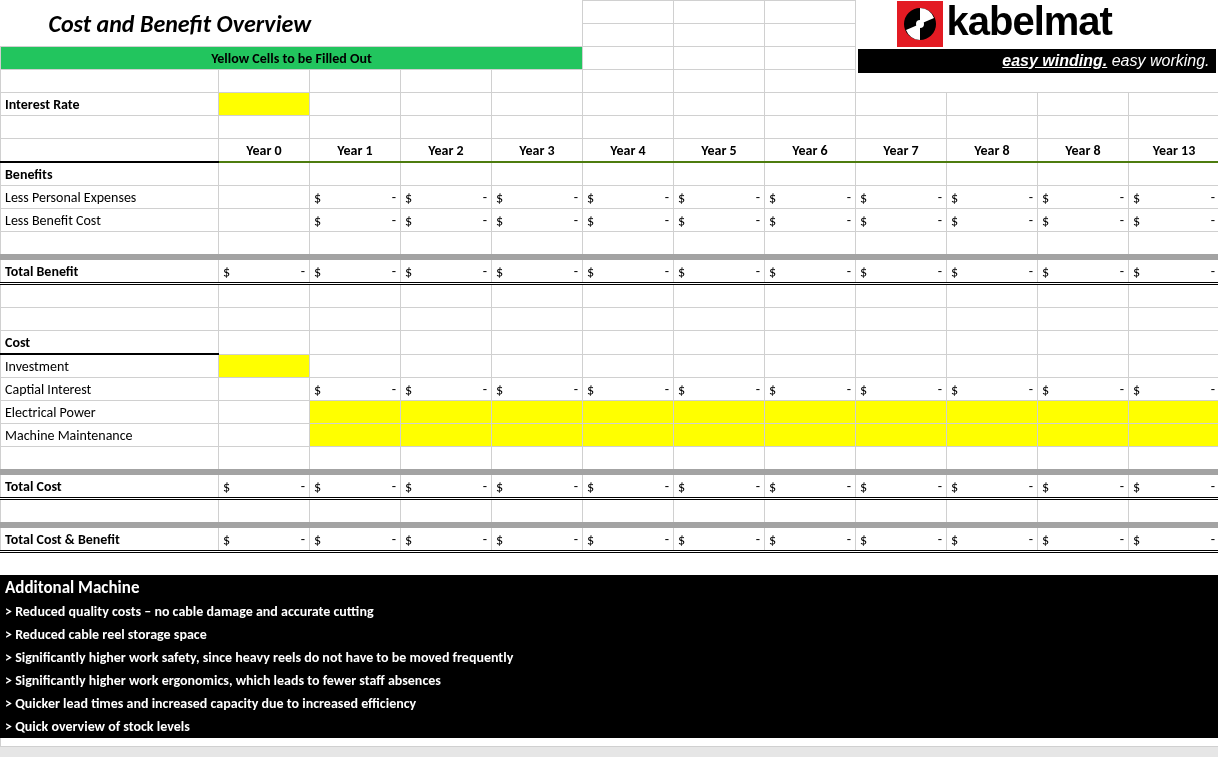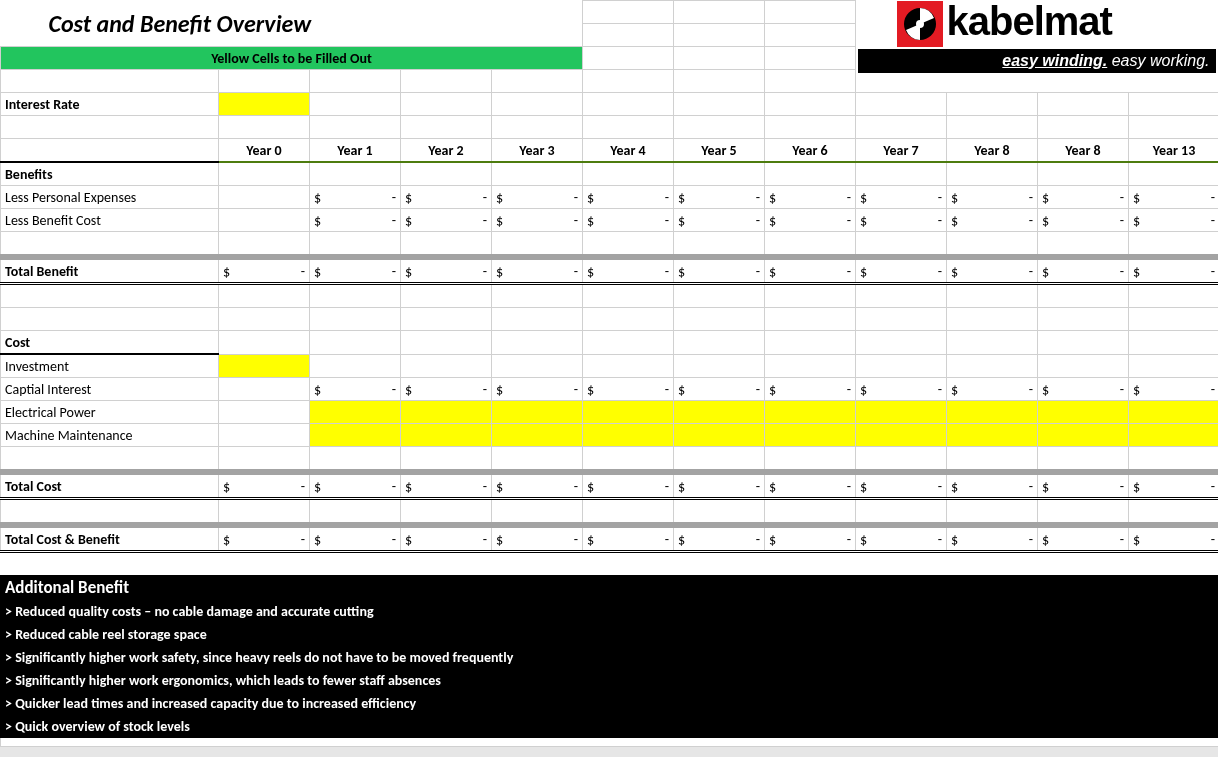--- a/index.html
+++ b/index.html
@@ -657,21 +657,21 @@
           <span class="sym">$</span>
           <span class="val">-</span>
         </td>
   </tr>
 
   <tr style="height:8px">
         <td colspan="12" style="border:none"></td>
       </tr>
 
   <tr class="savings-block">
-        <td colspan="12" class="savings-title">Additonal Benefit</td>
+        <td colspan="12" class="savings-title">Additonal Machine</td>
       </tr>
   <tr class="savings-block">
         <td colspan="12" class="savings-line">&gt; Reduced quality costs – no cable damage and accurate cutting</td>
       </tr>
   <tr class="savings-block">
         <td colspan="12" class="savings-line">&gt; Reduced cable reel storage space</td>
       </tr>
   <tr class="savings-block">
         <td colspan="12" class="savings-line">&gt; Significantly higher work safety, since heavy reels do not have to be moved frequently</td>
       </tr>

